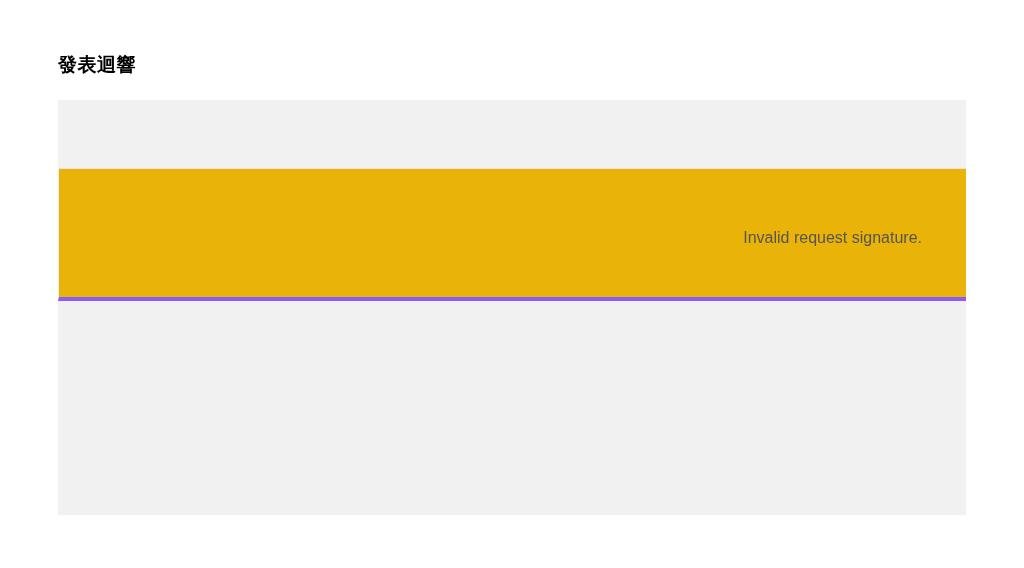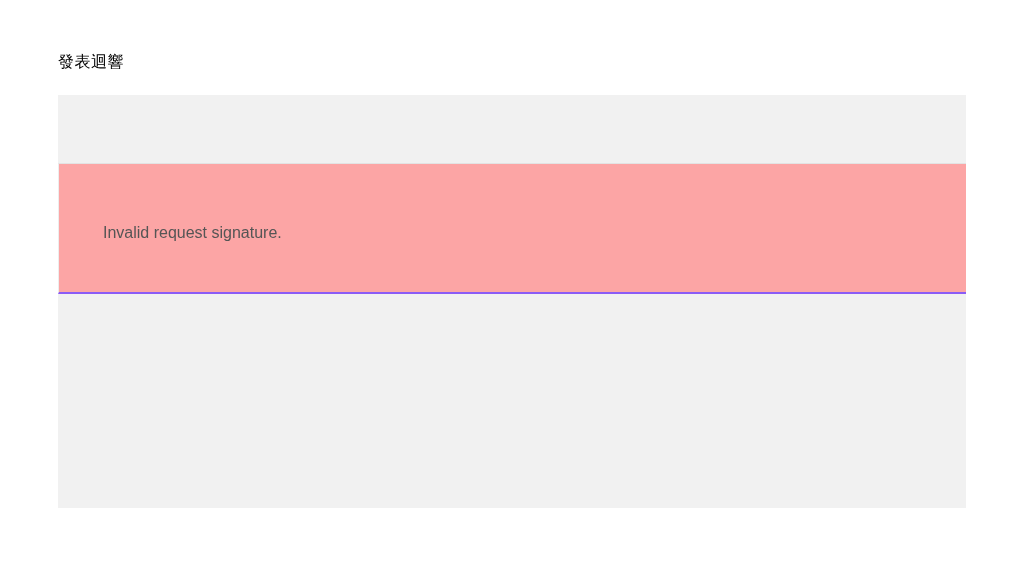--- a/index.html
+++ b/index.html
@@ -11,43 +11,44 @@
       font-family: "Segoe UI", "Microsoft JhengHei", -apple-system, BlinkMacSystemFont, sans-serif;
       background: #ffffff;
       width: 1024px;
       height: 568px;
       overflow: hidden;
     }
     .container {
       padding: 52px 58px 0 58px;
     }
     .heading {
-      font-size: 16px;
-      font-weight: 400;
+      font-size: 19px;
+      font-weight: 700;
       color: #000000;
       margin-bottom: 22px;
       letter-spacing: 0.5px;
     }
     .panel {
       background: #f1f1f1;
       width: 100%;
       height: 410px;
       position: relative;
     }
     .panel-top {
       height: 68px;
       background: #f1f1f1;
     }
     .message-box {
-      background: #fca5a5;
+      background: #eab308;
       border-top: 1px solid #e3e3e3;
       border-left: 1px solid #ededed;
-      border-bottom: 2px solid #8b5cf6;
+      border-bottom: 4px solid #8b5cf6;
       padding: 60px 44px 50px 44px;
       min-height: 128px;
+      text-align: right;
     }
     .message-text {
       font-size: 16px;
       color: #555555;
       font-weight: 400;
     }
     .panel-bottom {
       background: #f1f1f1;
       height: 214px;
     }

